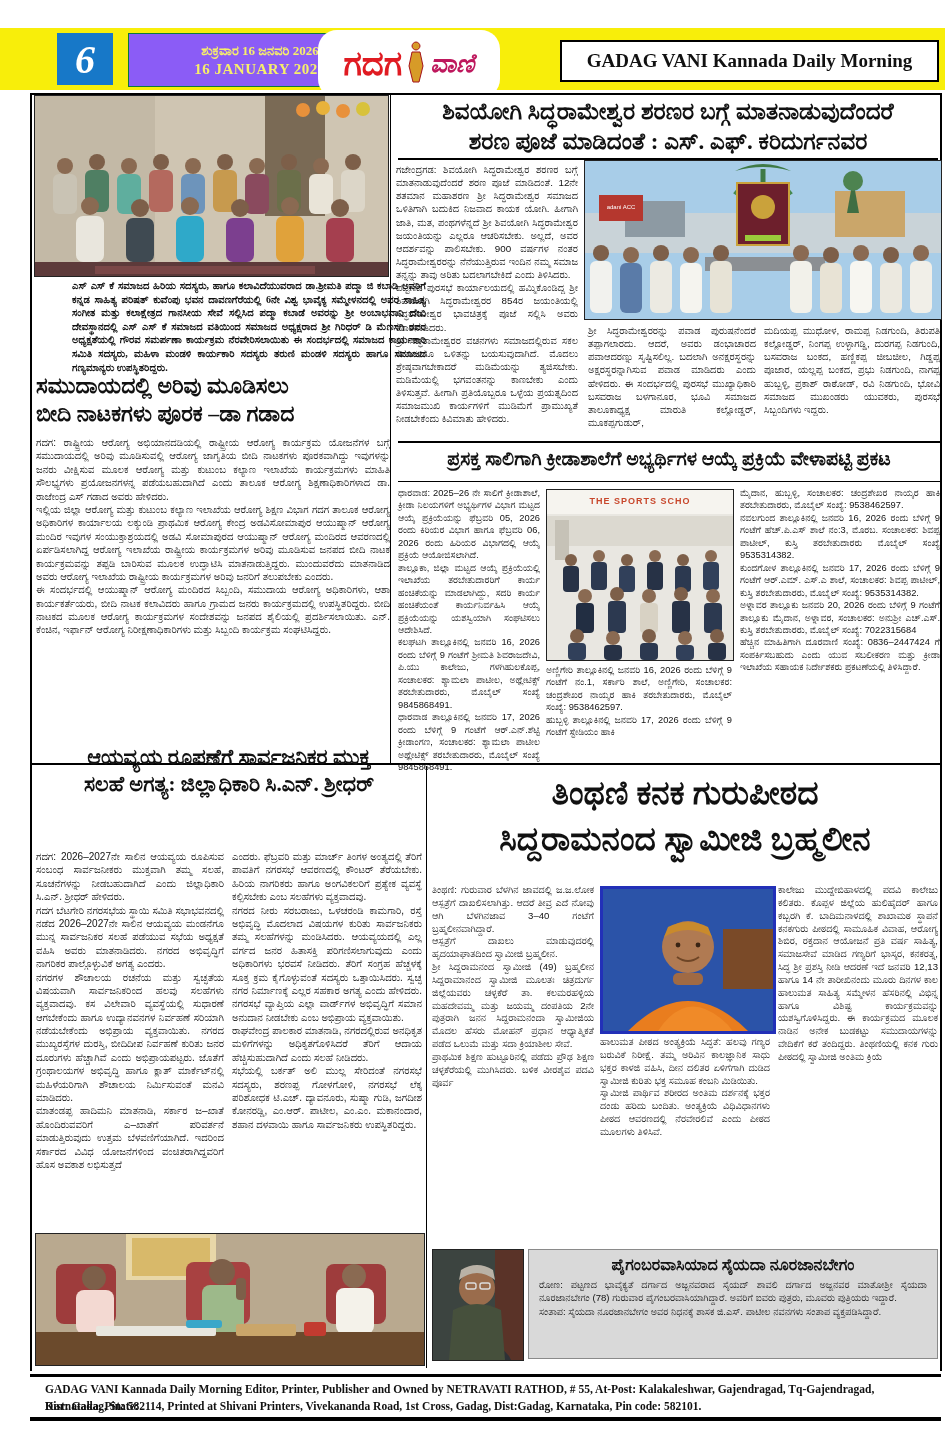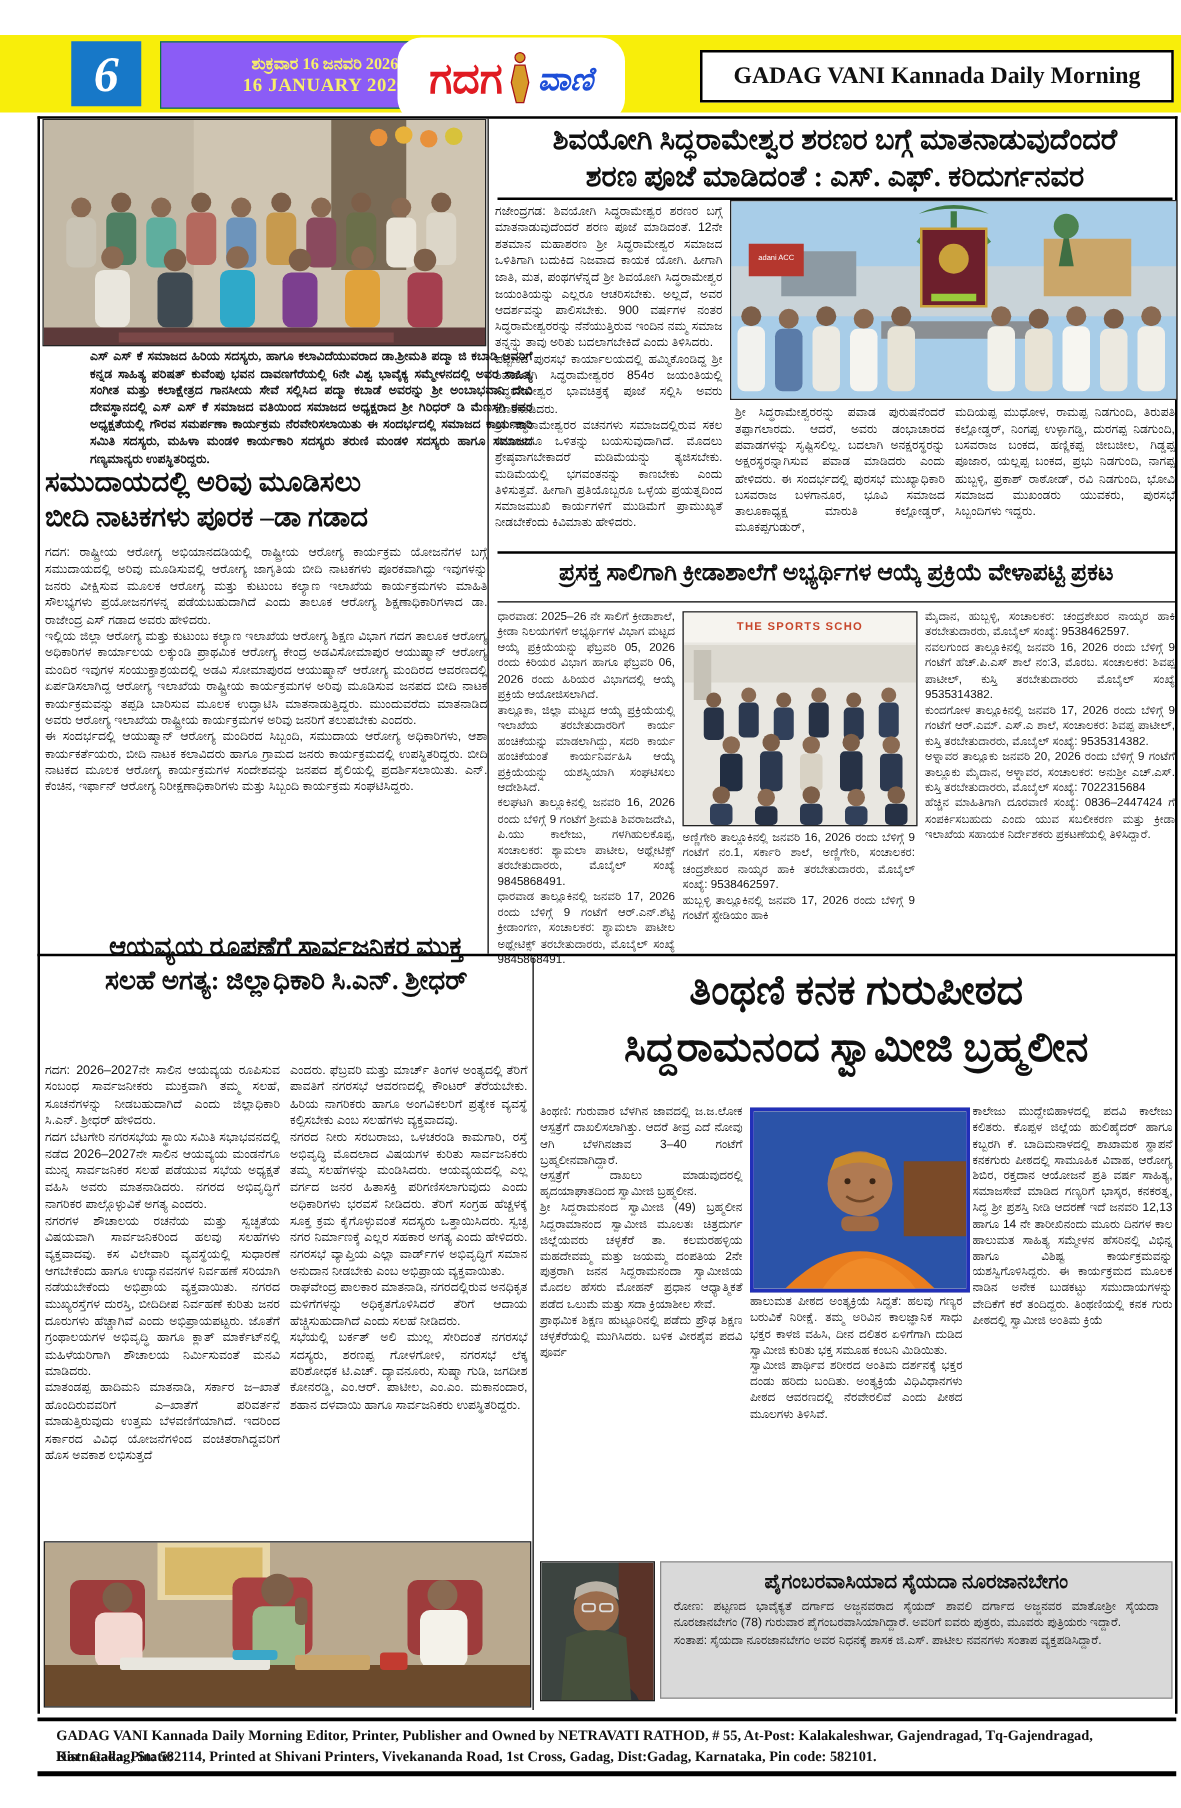--- a/index.html
+++ b/index.html
@@ -8,21 +8,21 @@
   .abs{position:absolute;}
   .band{background:#f8ee0a;}
   .pagenum{background:#1778c8;color:#fff;font-size:40px;font-weight:bold;font-style:italic;
            display:flex;align-items:center;justify-content:center;}
   .datebox{background:#8b5cf6;color:#f7ef6a;text-align:center;display:flex;flex-direction:column;
            justify-content:center;gap:2px;border:1px solid #0a7a3a;}
   .datebox .kn{font-size:13px;font-weight:bold;}
   .datebox .en{font-size:15px;font-weight:bold;letter-spacing:.5px;}
   .logobox{background:#fff;display:flex;align-items:center;justify-content:center;gap:4px;}
   .logo-kn1{color:#e01b22;font-size:34px;font-weight:bold;line-height:1;}
-  .logo-kn2{color:#1d4ed8;font-size:26px;font-weight:bold;line-height:1;font-style:italic;}
+  .logo-kn2{color:#be185d;font-size:26px;font-weight:bold;line-height:1;font-style:italic;}
   .masthead{background:#fff;border:2px solid #000;display:flex;align-items:center;justify-content:center;
             font-size:19px;font-weight:bold;}
   .rule{background:#000;}
   .photo{overflow:hidden;border:1px solid #222;background:#ccc;}
   .photo svg{display:block;width:100%;height:100%;}
   .caption{font-size:10px;font-weight:bold;text-align:justify;line-height:1.36;
            font-family:Liberation Serif, serif;margin-left:38px;}
   .headline{font-weight:bold;text-align:center;white-space:pre-line;}
   .body-txt{font-size:9.8px;line-height:1.34;text-align:justify;white-space:pre-line;
             font-family:"Liberation Sans","DejaVu Sans",sans-serif;}
@@ -157,21 +157,21 @@
         <circle cx="276" cy="92" r="8" fill="#8a6a52"></circle>
           <rect x="265" y="100" width="22" height="52" rx="6" fill="#f7f6f1"></rect>
         <circle cx="306" cy="94" r="8" fill="#7d5f49"></circle>
           <rect x="295" y="102" width="22" height="50" rx="6" fill="#ece9e0"></rect>
         <circle cx="336" cy="92" r="8" fill="#8a6a52"></circle>
           <rect x="325" y="100" width="22" height="52" rx="6" fill="#f1efe8"></rect>
       </g>
     </svg>
     <div class="adani">adani ACC</div>
   </div>
-  <div class="abs body-txt" style="left:588px;top:324px;width:168px;height:114px;">ಶ್ರೀ ಸಿದ್ಧರಾಮೇಶ್ವರರನ್ನು ಪವಾಡ ಪುರುಷನೆಂದರೆ ತಪ್ಪಾಗಲಾರದು. ಆದರೆ, ಅವರು ಡಂಭಾಚಾರದ ಪವಾಡಗಳನ್ನು ಸೃಷ್ಟಿಸಲಿಲ್ಲ. ಬದಲಾಗಿ ಅನಕ್ಷರಸ್ಥರನ್ನು ಅಕ್ಷರಸ್ಥರನ್ನಾಗಿಸುವ ಪವಾಡ ಮಾಡಿದರು ಎಂದು ಹೇಳಿದರು. ಈ ಸಂದರ್ಭದಲ್ಲಿ ಪುರಸಭೆ ಮುಖ್ಯಾಧಿಕಾರಿ ಬಸವರಾಜ ಬಳಗಾನೂರ, ಭೂವಿ ಸಮಾಜದ ತಾಲೂಕಾಧ್ಯಕ್ಷ ಮಾರುತಿ ಕಲ್ಲೋಡ್ಡರ್, ಮೂಕಪ್ಪಗುಡುರ್,</div>
+  <div class="abs body-txt" style="left:588px;top:324px;width:168px;height:114px;">ಶ್ರೀ ಸಿದ್ಧರಾಮೇಶ್ವರರನ್ನು ಪವಾಡ ಪುರುಷನೆಂದರೆ ತಪ್ಪಾಗಲಾರದು. ಆದರೆ, ಅವರು ಡಂಭಾಚಾರದ ಪವಾಆದರಣ್ನು ಸೃಷ್ಟಿಸಲಿಲ್ಲ. ಬದಲಾಗಿ ಅನಕ್ಷರಸ್ಥರನ್ನು ಅಕ್ಷರಸ್ಥರನ್ನಾಗಿಸುವ ಪವಾಡ ಮಾಡಿದರು ಎಂದು ಹೇಳಿದರು. ಈ ಸಂದರ್ಭದಲ್ಲಿ ಪುರಸಭೆ ಮುಖ್ಯಾಧಿಕಾರಿ ಬಸವರಾಜ ಬಳಗಾನೂರ, ಭೂವಿ ಸಮಾಜದ ತಾಲೂಕಾಧ್ಯಕ್ಷ ಮಾರುತಿ ಕಲ್ಲೋಡ್ಡರ್, ಮೂಕಪ್ಪಗುಡುರ್,</div>
   <div class="abs body-txt" style="left:764px;top:324px;width:176px;height:114px;">ಮದಿಯಪ್ಪ ಮುಧೋಳ, ರಾಮಪ್ಪ ನಿಡಗುಂದಿ, ತಿರುಪತಿ ಕಲ್ಲೋಡ್ಡರ್, ನಿಂಗಪ್ಪ ಉಳ್ಳಾಗಡ್ಡಿ, ದುರಗಪ್ಪ ನಿಡಗುಂದಿ, ಬಸವರಾಜ ಬಂಕದ, ಹಣ್ಣಿಕಪ್ಪ ಜೀಬಜೀಲ, ಗಿಡ್ಡಪ್ಪ ಪೂಜಾರ, ಯಲ್ಲಪ್ಪ ಬಂಕದ, ಪ್ರಭು ನಿಡಗುಂದಿ, ನಾಗಪ್ಪ ಹುಬ್ಬಳ್ಳಿ, ಪ್ರಕಾಶ್ ರಾಠೋಡ್, ರವಿ ನಿಡಗುಂದಿ, ಭೋವಿ ಸಮಾಜದ ಮುಖಂಡರು ಯುವಕರು, ಪುರಸಭೆ ಸಿಬ್ಬಂದಿಗಳು ಇದ್ದರು.</div>
 
   <div class="abs headline" style="left:36px;top:372px;width:352px;font-size:22px;line-height:1.28;text-align:left;">ಸಮುದಾಯದಲ್ಲಿ ಅರಿವು ಮೂಡಿಸಲು
 ಬೀದಿ ನಾಟಕಗಳು ಪೂರಕ –ಡಾ ಗಡಾದ</div>
   <div class="abs body-txt" style="left:36px;top:436px;width:354px;height:326px;font-size:10px;">ಗದಗ: ರಾಷ್ಟ್ರೀಯ ಆರೋಗ್ಯ ಅಭಿಯಾನದಡಿಯಲ್ಲಿ ರಾಷ್ಟ್ರೀಯ ಆರೋಗ್ಯ ಕಾರ್ಯಕ್ರಮ ಯೋಜನೆಗಳ ಬಗ್ಗೆ ಸಮುದಾಯದಲ್ಲಿ ಅರಿವು ಮೂಡಿಸುವಲ್ಲಿ ಆರೋಗ್ಯ ಜಾಗೃತಿಯ ಬೀದಿ ನಾಟಕಗಳು ಪೂರಕವಾಗಿದ್ದು ಇವುಗಳನ್ನು ಜನರು ವೀಕ್ಷಿಸುವ ಮೂಲಕ ಆರೋಗ್ಯ ಮತ್ತು ಕುಟುಂಬ ಕಲ್ಯಾಣ ಇಲಾಖೆಯ ಕಾರ್ಯಕ್ರಮಗಳು ಮಾಹಿತಿ ಸೌಲಭ್ಯಗಳು ಪ್ರಯೋಜನಗಳನ್ನ ಪಡೆಯಬಹುದಾಗಿದೆ ಎಂದು ತಾಲೂಕ ಆರೋಗ್ಯ ಶಿಕ್ಷಣಾಧಿಕಾರಿಗಳಾದ ಡಾ. ರಾಜೇಂದ್ರ ಎಸ್ ಗಡಾದ ಅವರು ಹೇಳಿದರು.
 ಇಲ್ಲಿಯ ಜಿಲ್ಲಾ ಆರೋಗ್ಯ ಮತ್ತು ಕುಟುಂಬ ಕಲ್ಯಾಣ ಇಲಾಖೆಯ ಆರೋಗ್ಯ ಶಿಕ್ಷಣ ವಿಭಾಗ ಗದಗ ತಾಲೂಕ ಆರೋಗ್ಯ ಅಧಿಕಾರಿಗಳ ಕಾರ್ಯಾಲಯ ಲಕ್ಕುಂಡಿ ಪ್ರಾಥಮಿಕ ಆರೋಗ್ಯ ಕೇಂದ್ರ ಅಡವಿಸೋಮಾಪುರ ಆಯುಷ್ಮಾನ್ ಆರೋಗ್ಯ ಮಂದಿರ ಇವುಗಳ ಸಂಯುಕ್ತಾಶ್ರಯದಲ್ಲಿ ಅಡವಿ ಸೋಮಾಪುರದ ಆಯುಷ್ಮಾನ್ ಆರೋಗ್ಯ ಮಂದಿರದ ಆವರಣದಲ್ಲಿ ಏರ್ಪಡಿಸಲಾಗಿದ್ದ ಆರೋಗ್ಯ ಇಲಾಖೆಯ ರಾಷ್ಟ್ರೀಯ ಕಾರ್ಯಕ್ರಮಗಳ ಅರಿವು ಮೂಡಿಸುವ ಜನಪದ ಬೀದಿ ನಾಟಕ ಕಾರ್ಯಕ್ರಮವನ್ನು ತಪ್ಪಡಿ ಬಾರಿಸುವ ಮೂಲಕ ಉದ್ಘಾಟಿಸಿ ಮಾತನಾಡುತ್ತಿದ್ದರು. ಮುಂದುವರೆದು ಮಾತನಾಡಿದ ಅವರು ಆರೋಗ್ಯ ಇಲಾಖೆಯ ರಾಷ್ಟ್ರೀಯ ಕಾರ್ಯಕ್ರಮಗಳ ಅರಿವು ಜನರಿಗೆ ತಲುಪಬೇಕು ಎಂದರು.
 ಈ ಸಂದರ್ಭದಲ್ಲಿ ಆಯುಷ್ಮಾನ್ ಆರೋಗ್ಯ ಮಂದಿರದ ಸಿಬ್ಬಂದಿ, ಸಮುದಾಯ ಆರೋಗ್ಯ ಅಧಿಕಾರಿಗಳು, ಆಶಾ ಕಾರ್ಯಕರ್ತೆಯರು, ಬೀದಿ ನಾಟಕ ಕಲಾವಿದರು ಹಾಗೂ ಗ್ರಾಮದ ಜನರು ಕಾರ್ಯಕ್ರಮದಲ್ಲಿ ಉಪಸ್ಥಿತರಿದ್ದರು. ಬೀದಿ ನಾಟಕದ ಮೂಲಕ ಆರೋಗ್ಯ ಕಾರ್ಯಕ್ರಮಗಳ ಸಂದೇಶವನ್ನು ಜನಪದ ಶೈಲಿಯಲ್ಲಿ ಪ್ರದರ್ಶಿಸಲಾಯಿತು. ಎನ್. ಕೆಂಚಿನ, ಇರ್ಫಾನ್ ಆರೋಗ್ಯ ನಿರೀಕ್ಷಣಾಧಿಕಾರಿಗಳು ಮತ್ತು ಸಿಬ್ಬಂದಿ ಕಾರ್ಯಕ್ರಮ ಸಂಘಟಿಸಿದ್ದರು.</div>
 
   <div class="abs rule" style="left:398px;top:441px;width:542px;height:2px;"></div>
   <div class="abs headline" style="left:398px;top:448px;width:542px;font-size:19px;">ಪ್ರಸಕ್ತ ಸಾಲಿಗಾಗಿ ಕ್ರೀಡಾಶಾಲೆಗೆ ಅಭ್ಯರ್ಥಿಗಳ ಆಯ್ಕೆ ಪ್ರಕ್ರಿಯೆ ವೇಳಾಪಟ್ಟಿ ಪ್ರಕಟ</div>

